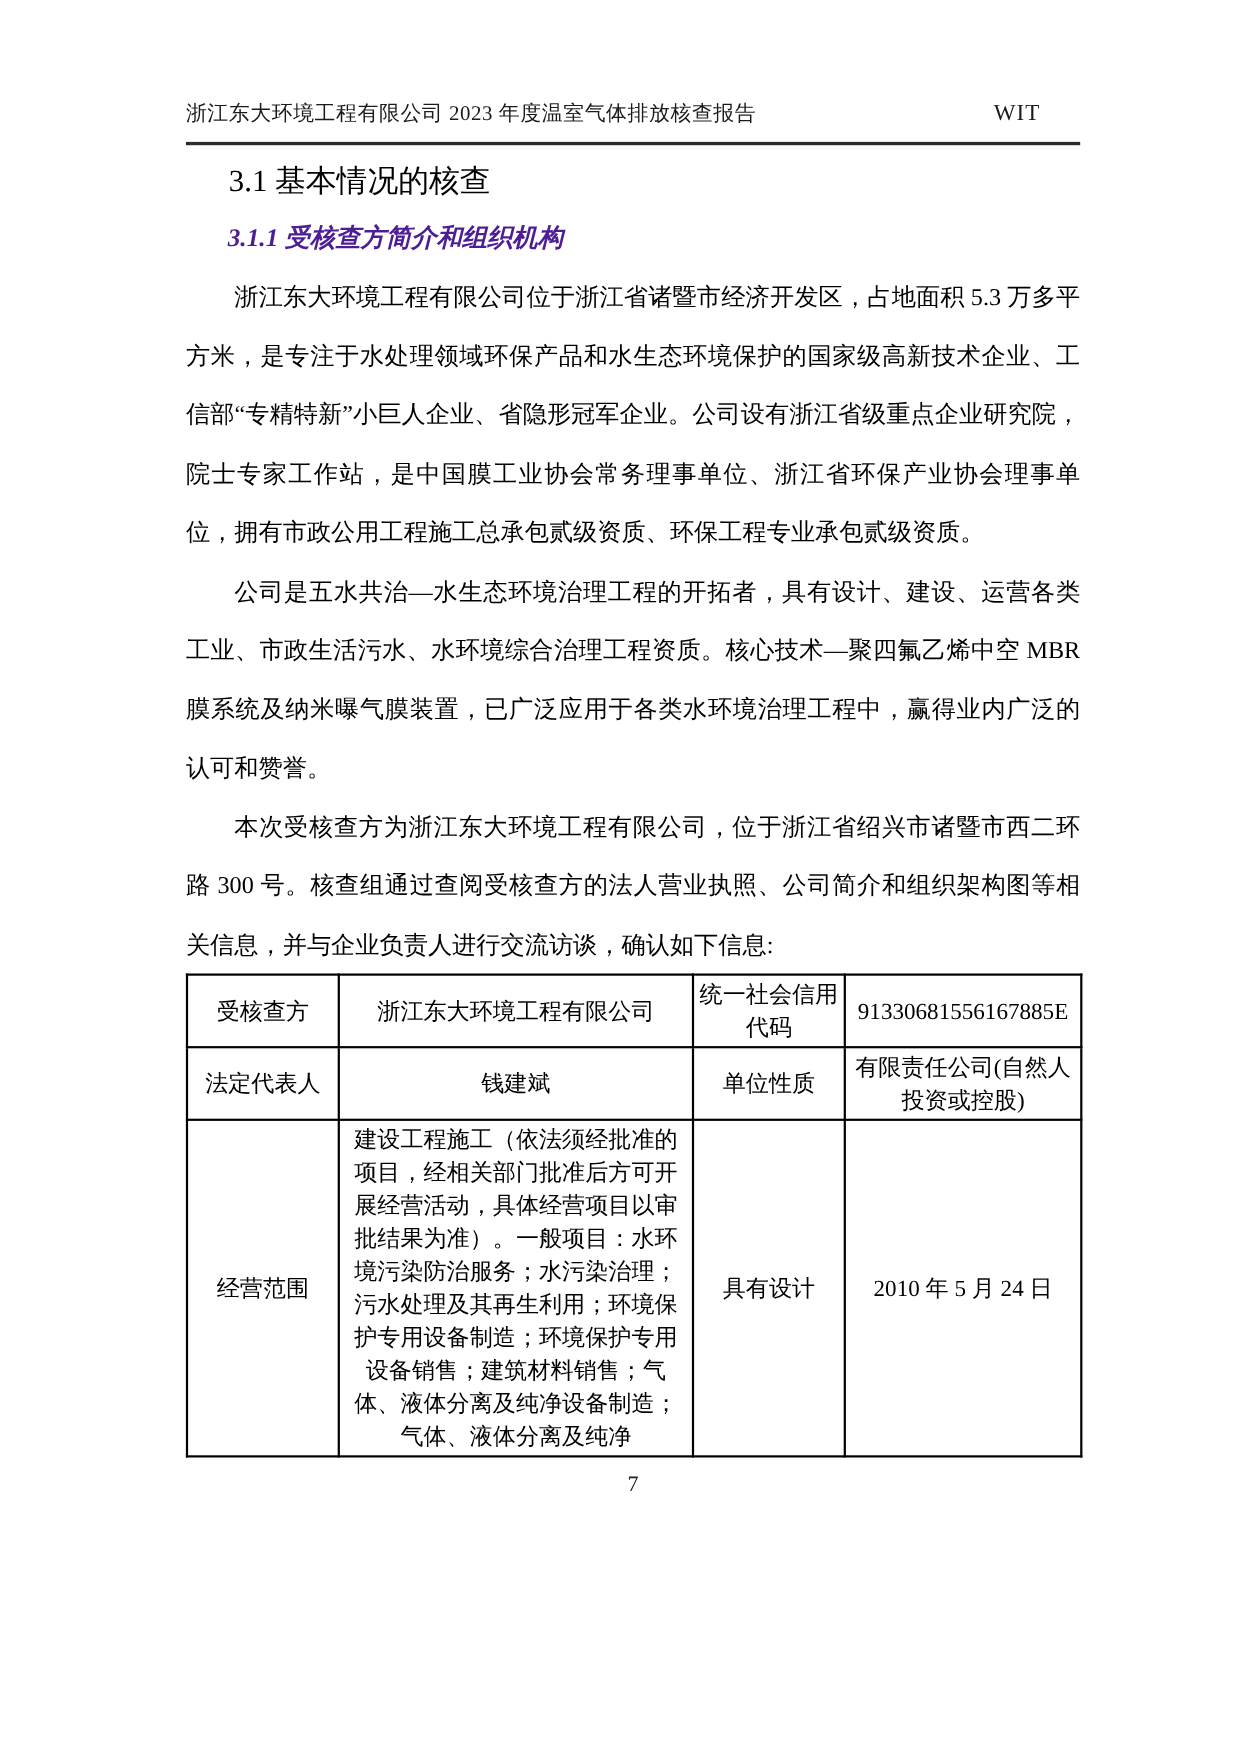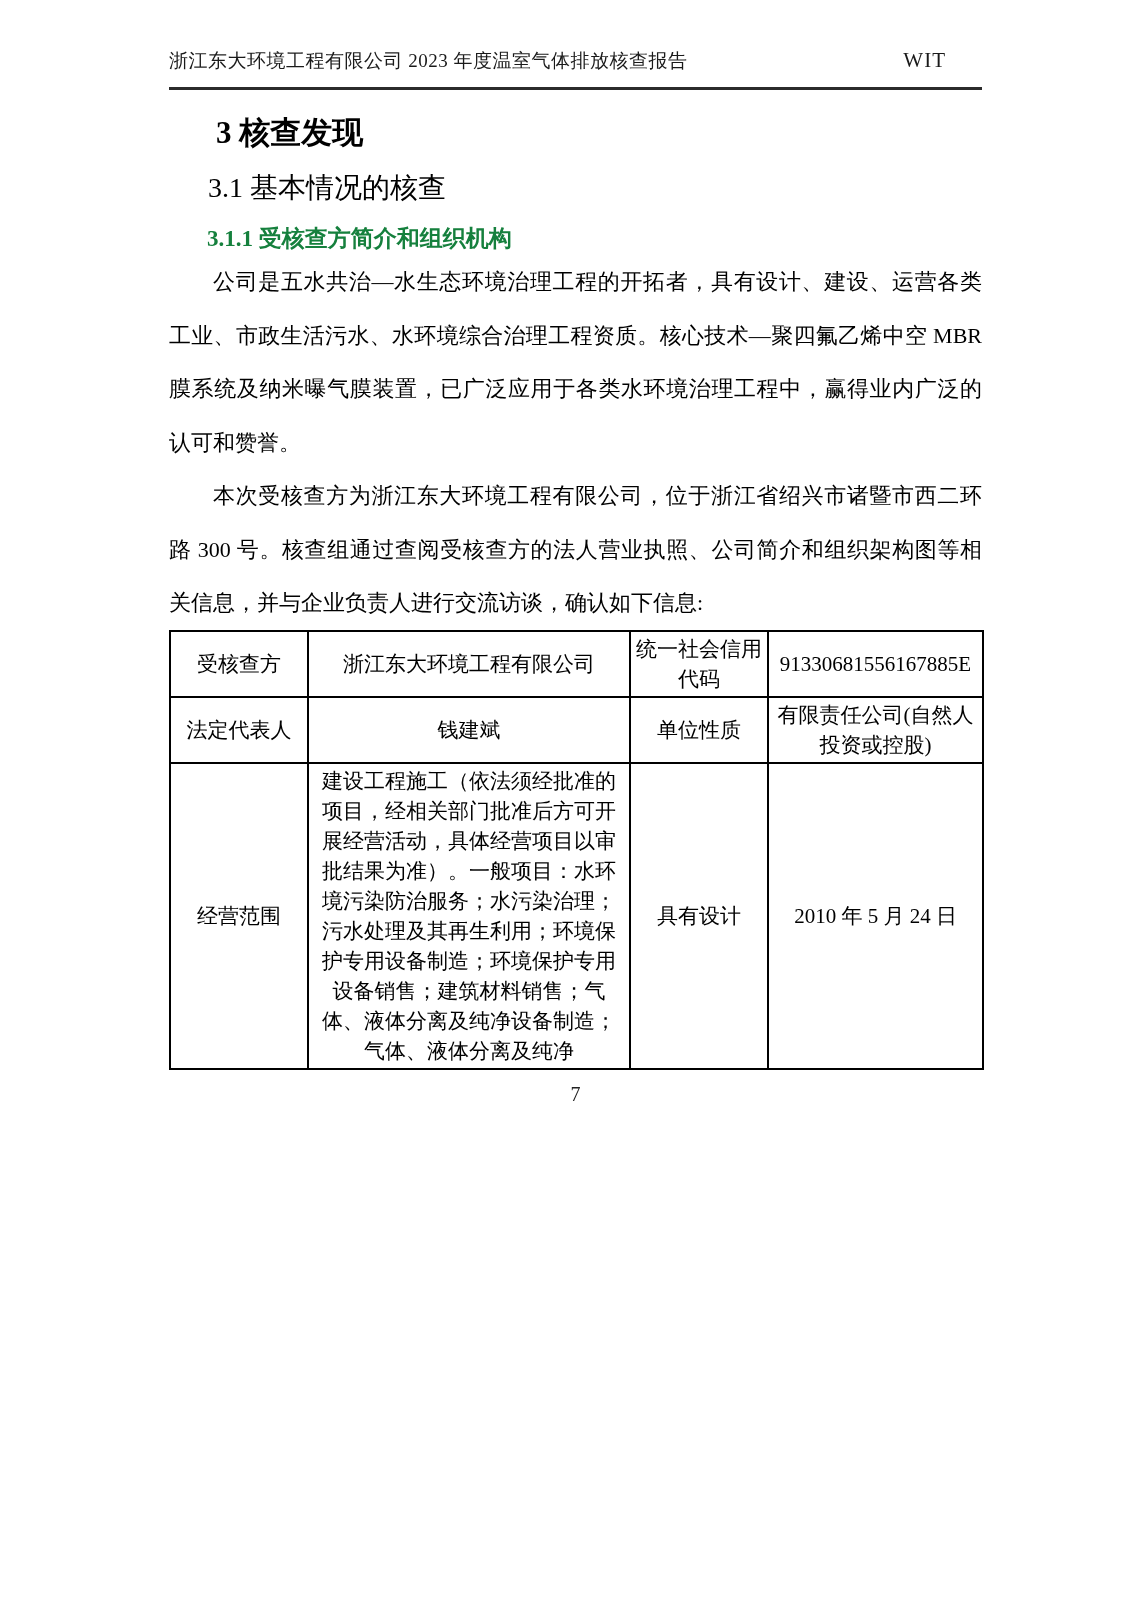--- a/index.html
+++ b/index.html
@@ -7,28 +7,28 @@
     position:relative;
     width:1131px;height:1600px;
     background:#ffffff;
     color:#111;
     font-family:"Liberation Serif","DejaVu Serif",serif;
     overflow:hidden;
   }
   .content{margin-left:169px;width:813px;}
   .header-row{
     display:flex;justify-content:space-between;align-items:baseline;
-    padding-top:48px;font-size:19px;color:#1a1a1a;
+    padding-top:90px;font-size:19px;color:#1a1a1a;
   }
   .header-title{letter-spacing:0.5px;}
   .header-logo{margin-right:36px;font-size:21px;letter-spacing:1px;}
   .header-rule{border-bottom:3px solid #2b2b2b;margin-top:13px;}
   h1.sec{font-size:31px;line-height:43px;font-weight:bold;margin:21px 0 0 47px;color:#000;}
   h2.sec{font-size:28px;line-height:40px;font-weight:normal;margin:14px 0 0 39px;color:#000;}
-  h3.sec{font-size:23px;line-height:32px;font-weight:bold;margin:15px 0 0 38px;color:#15803d;}
+  h3.sec{font-size:23px;line-height:32px;font-weight:bold;margin:15px 0 0 38px;color:#4c1d95;font-style:italic;}
   p.body{
     font-size:22px;line-height:53.5px;
     text-align:justify;text-justify:inter-ideograph;
     text-indent:2em;margin:0;color:#000;
   }
   p.body.first{margin-top:10px;}
   .caption{
     text-align:center;font-weight:bold;font-size:23px;
     margin:16px 0 23px 0;color:#000;
   }
@@ -63,24 +63,24 @@
   <div class="content">
 
     <header>
       <div class="header-row">
         <span class="header-title">浙江东大环境工程有限公司 2023 年度温室气体排放核查报告</span>
         <span class="header-logo">WIT</span>
       </div>
       <div class="header-rule"></div>
     </header>
 
-    <h1 class="sec">3 核查发现</h1>
     <h2 class="sec">3.1 基本情况的核查</h2>
     <h3 class="sec">3.1.1 受核查方简介和组织机构</h3>
 
+    <p class="body first">浙江东大环境工程有限公司位于浙江省诸暨市经济开发区，占地面积 5.3 万多平方米，是专注于水处理领域环保产品和水生态环境保护的国家级高新技术企业、工信部“专精特新”小巨人企业、省隐形冠军企业。公司设有浙江省级重点企业研究院，院士专家工作站，是中国膜工业协会常务理事单位、浙江省环保产业协会理事单位，拥有市政公用工程施工总承包贰级资质、环保工程专业承包贰级资质。</p>
     <p class="body">公司是五水共治—水生态环境治理工程的开拓者，具有设计、建设、运营各类工业、市政生活污水、水环境综合治理工程资质。核心技术—聚四氟乙烯中空 MBR 膜系统及纳米曝气膜装置，已广泛应用于各类水环境治理工程中，赢得业内广泛的认可和赞誉。</p>
     <p class="body">本次受核查方为浙江东大环境工程有限公司，位于浙江省绍兴市诸暨市西二环路 300 号。核查组通过查阅受核查方的法人营业执照、公司简介和组织架构图等相关信息，并与企业负责人进行交流访谈，确认如下信息:</p>
 
 
     <table class="info">
       <colgroup>
         <col style="width:138px">
           <col style="width:322px">
           <col style="width:138px">
           <col style="width:215px">

